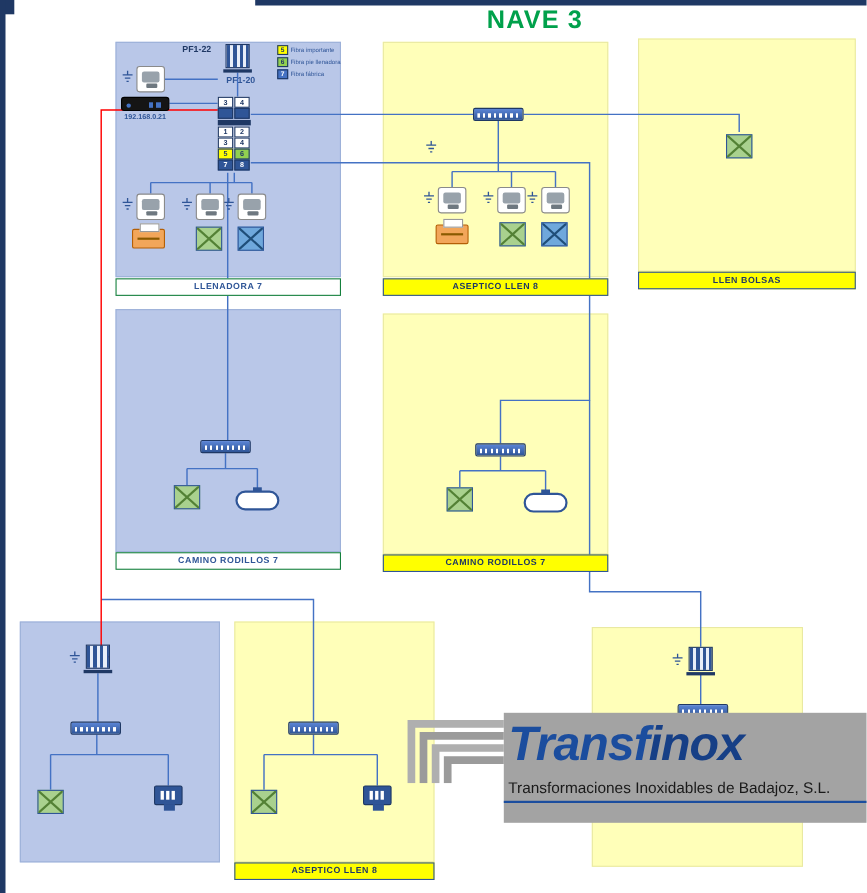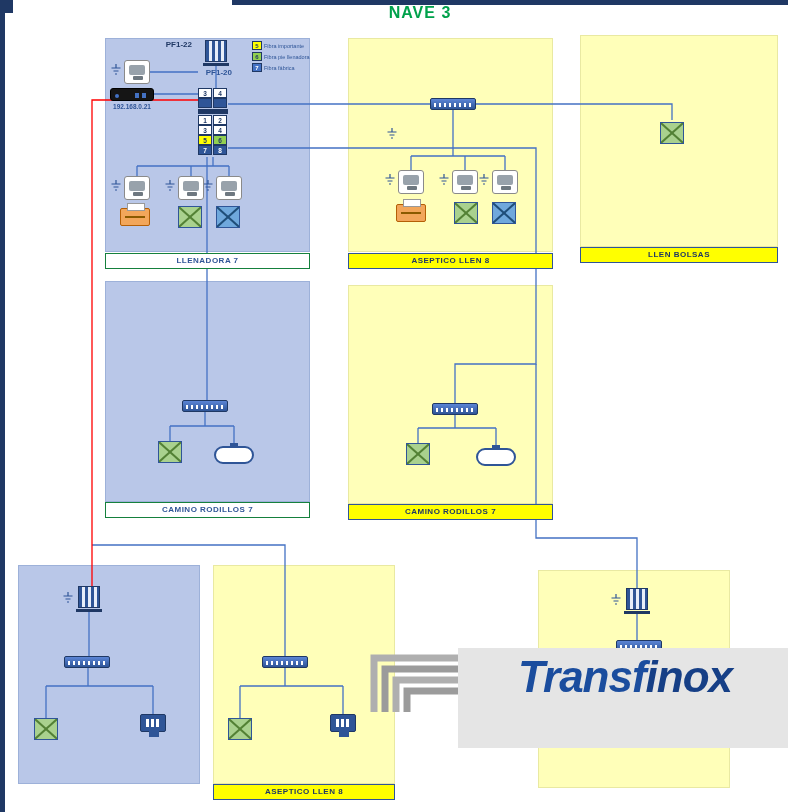--- a/index.html
+++ b/index.html
@@ -1,22 +1,22 @@
 <!DOCTYPE html>
 <html lang="es"><head>
 <meta charset="utf-8">
 <title>NAVE 3</title>
 <style>
   html,body{margin:0;padding:0;background:#fff;}
   .page{position:relative;width:788px;height:812px;background:#fff;overflow:hidden;
         font-family:"Liberation Sans",sans-serif;}
   
   .bar{position:absolute;background:#1F3864;z-index:1;}
-  .title{position:absolute;left:310px;top:4px;width:220px;text-align:center;
-         font-size:16px;font-weight:900;color:#00A14B;z-index:3;letter-spacing:1px;}
+  .title{position:absolute;left:310px;top:4px;width:220px;text-align:right;
+         font-size:23px;font-weight:900;color:#00A14B;z-index:3;letter-spacing:1px;}
   
   .zone{position:absolute;z-index:1;box-sizing:border-box;}
   .zblue{background:#B9C7E8;border:1px solid #9DB1D9;}
   .zyellow{background:#FFFFB9;border:1px solid #E9E9A2;}
   .zlabel{position:absolute;height:14px;line-height:14px;text-align:center;font-size:8px;
           font-weight:bold;color:#2F5597;z-index:3;letter-spacing:.5px;box-sizing:content-box;}
   .lwhite{background:#fff;border:1px solid #15803d;}
   .lyellow{background:#FFFF00;border:1px solid #2F5597;color:#1F3864;}
   
   .wires{position:absolute;left:0;top:0;z-index:2;pointer-events:none;}
@@ -73,21 +73,21 @@
   .iplabel{position:absolute;font-size:6.5px;font-weight:bold;color:#2F5597;text-align:center;z-index:3;}
   
   .legend{position:absolute;left:252px;top:40px;z-index:3;}
   .lg-row{display:flex;align-items:center;height:11px;}
   .lg-cell{width:10px;height:9px;border:1px solid #1F3864;font-size:6px;font-weight:bold;
        display:flex;align-items:center;justify-content:center;color:#1F3864;margin-right:2px;
        box-sizing:border-box;}
   .lg0{background:#FFFF00;}.lg1{background:#92D050;}.lg2{background:#4472C4;color:#fff;}
   .lg-label{font-size:5.5px;color:#2F5597;white-space:nowrap;}
   
-  .logo-box{position:absolute;left:458px;top:648px;width:330px;height:100px;background:#e5e5e5;z-index:4;text-align:center;}
+  .logo-box{position:absolute;left:458px;top:648px;width:330px;height:100px;background:#a3a3a3;z-index:4;}
   .brand{font-size:44px;font-style:italic;font-weight:800;color:#1B4D9E;letter-spacing:-1px;
        line-height:58px;padding-left:4px;white-space:nowrap;}
   .brand .b2{color:#163F86;}
   .tagline{font-size:14px;color:#1a1a1a;border-bottom:2px solid #1B4D9E;padding:2px 0 4px 4px;
        white-space:nowrap;}
   .pipes{position:absolute;left:364px;top:650px;z-index:4;}
 </style>
 </head>
 <body>
 
@@ -252,15 +252,16 @@
   <svg class="pipes" width="96" height="62">
     <g fill="none">
       <path d="M94,8 H10 V62" stroke="#AFAFAF" stroke-width="7"></path>
       <path d="M94,19 H21 V62" stroke="#9B9B9B" stroke-width="7"></path>
       <path d="M94,30 H32 V62" stroke="#AFAFAF" stroke-width="7"></path>
       <path d="M94,41 H43 V62" stroke="#9B9B9B" stroke-width="7"></path>
     </g>
   </svg>
   <div class="logo-box">
     <div class="brand"><span class="b1">Transf</span><span class="b2">inox</span></div>
+    <div class="tagline">Transformaciones Inoxidables de Badajoz, S.L.</div>
   </div>
 
 </div>
 
 </body></html>

